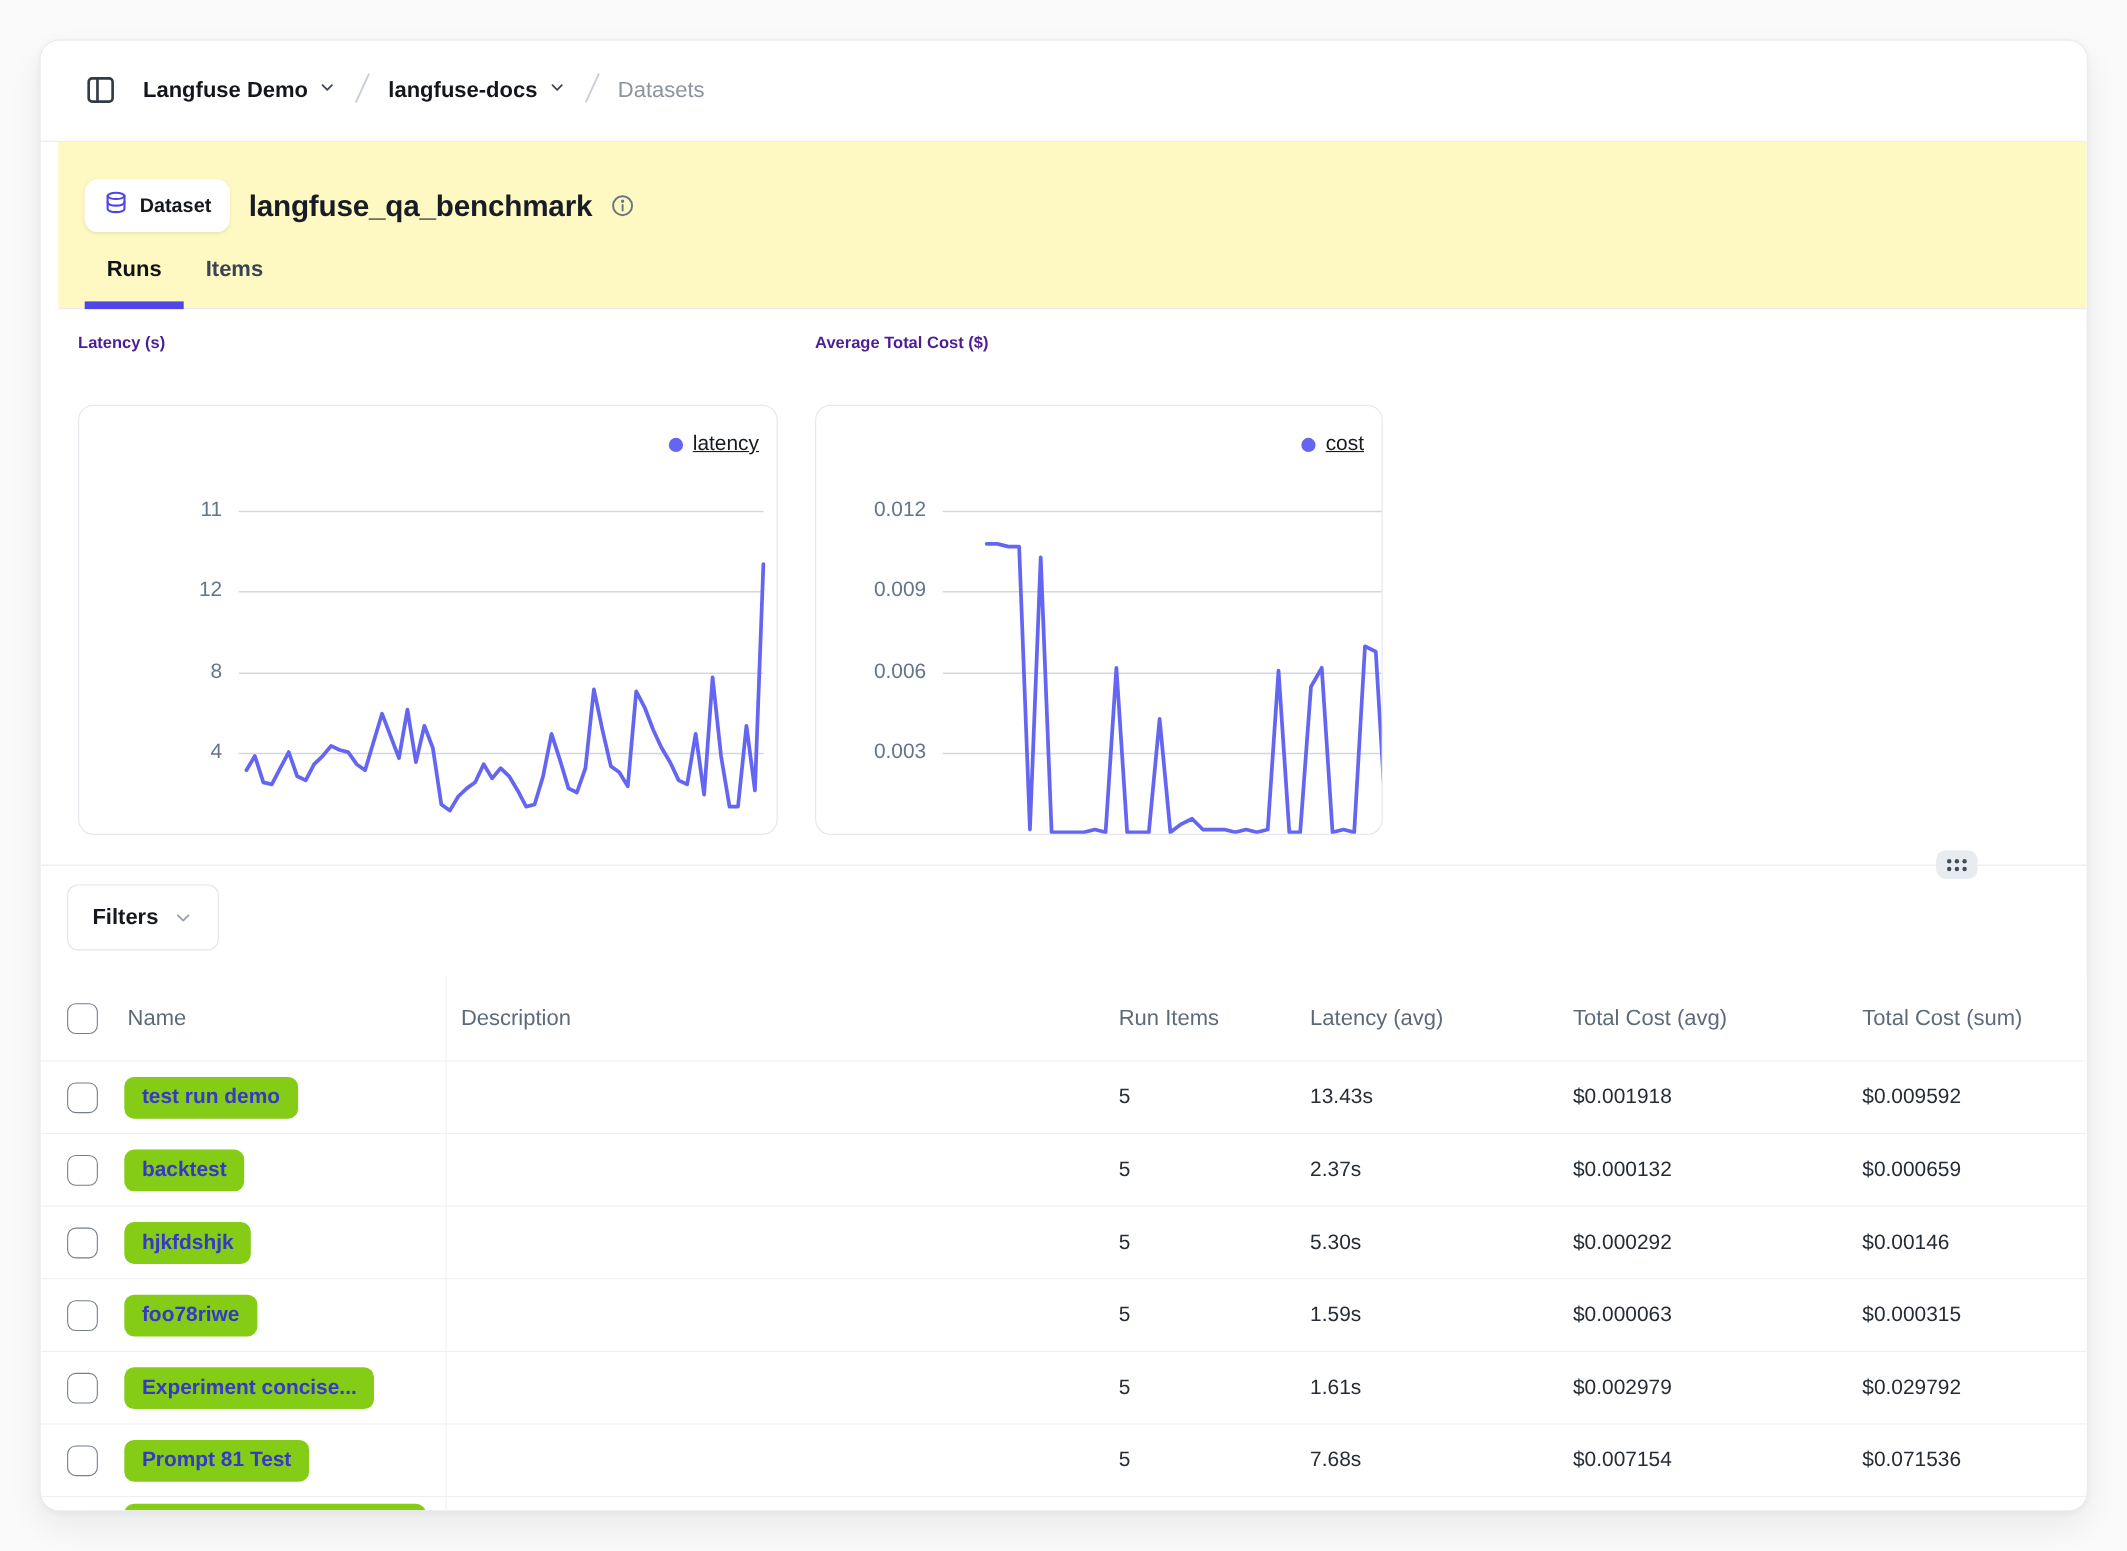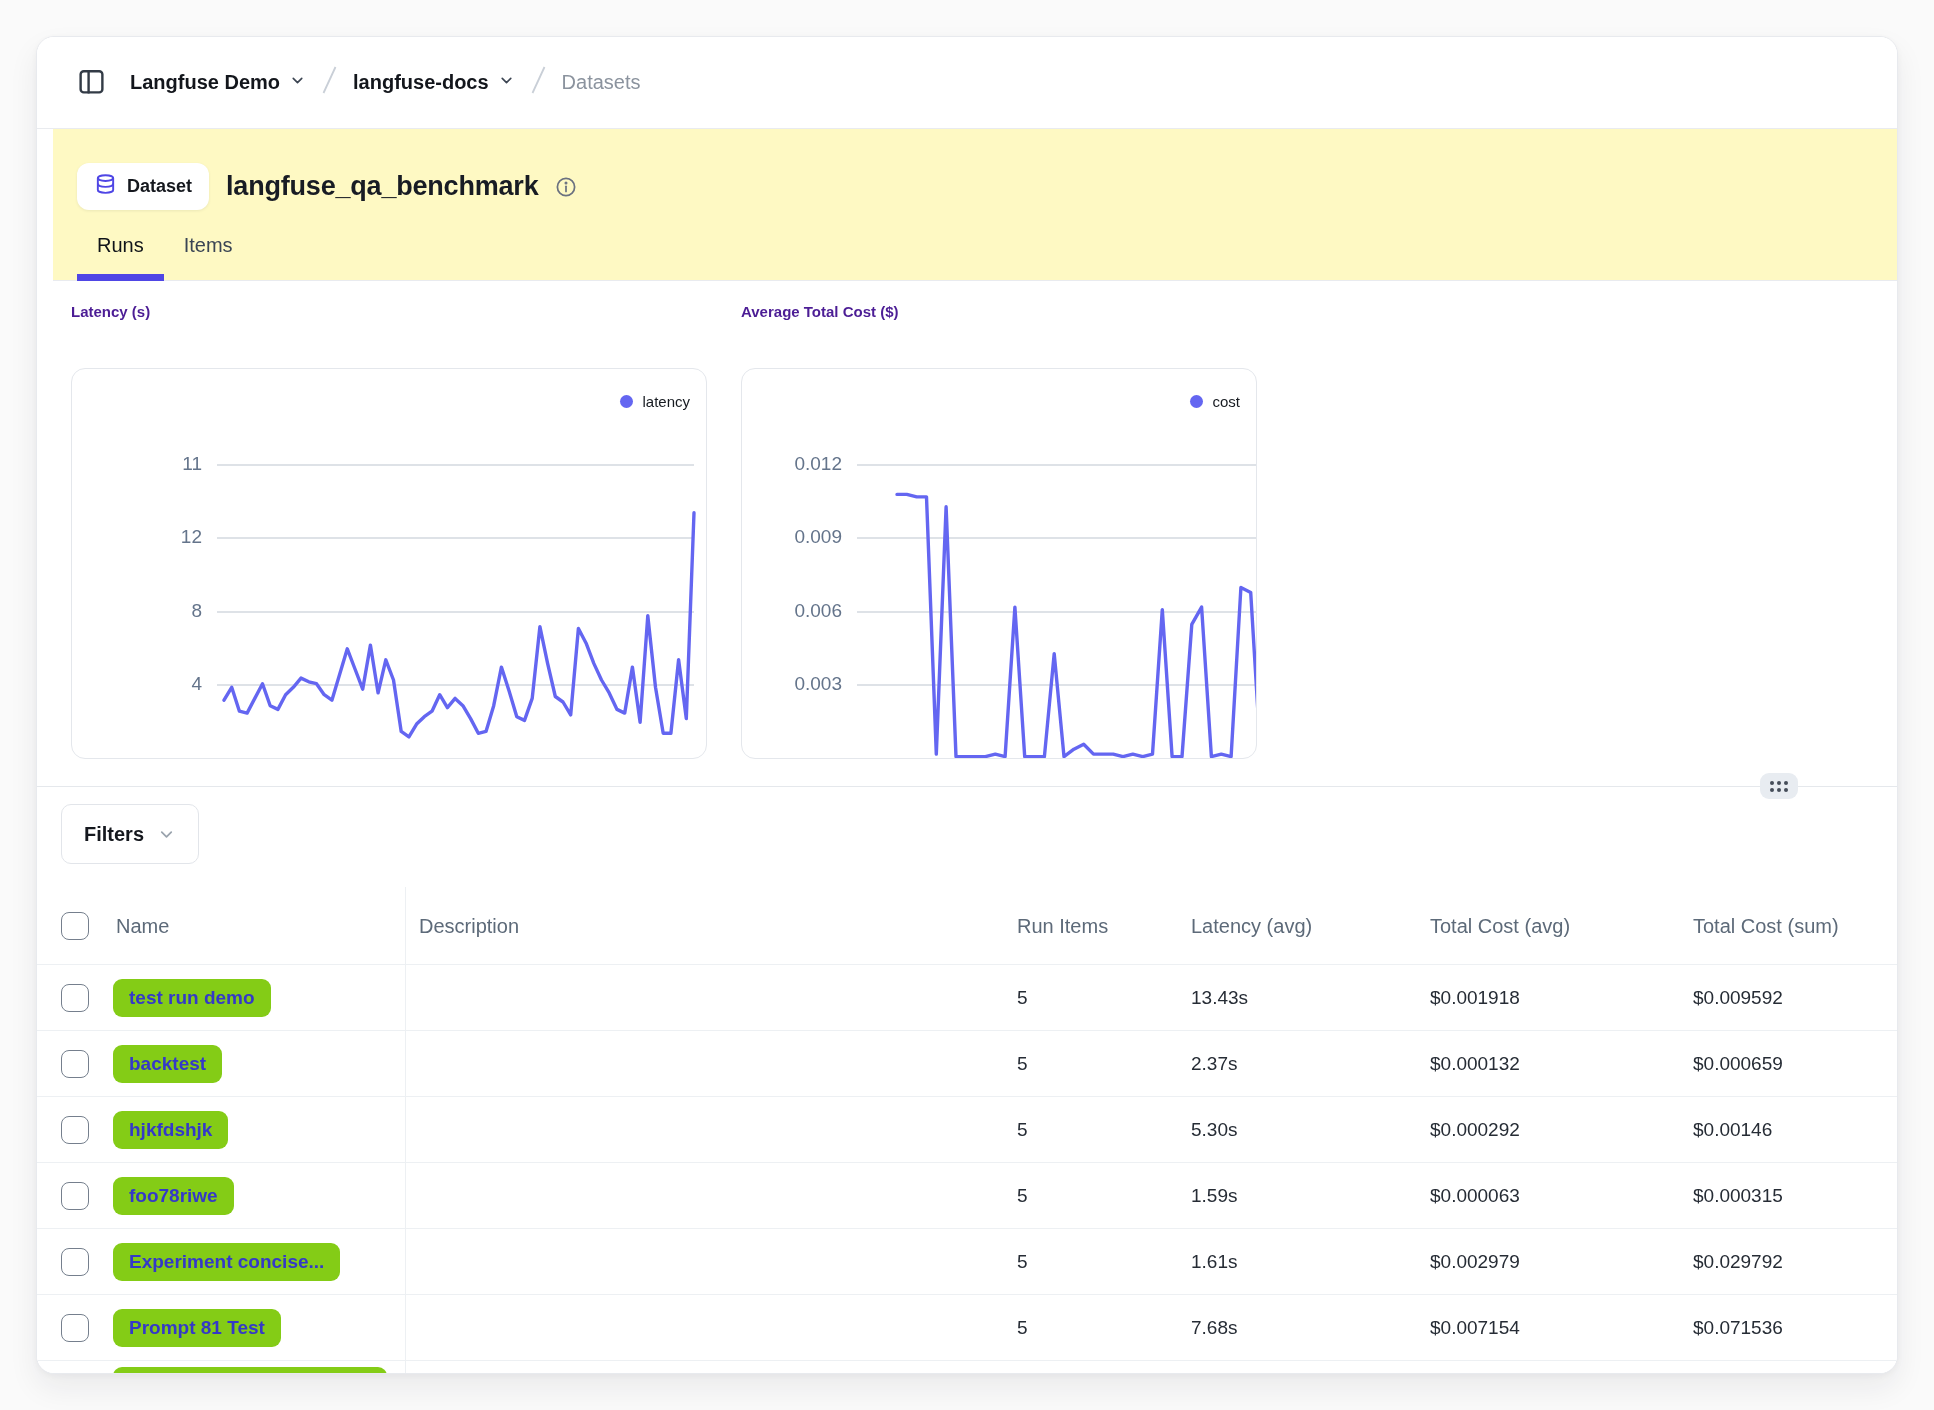--- a/index.html
+++ b/index.html
@@ -41,38 +41,38 @@
     background:#fef9c3;border-bottom:1px solid var(--border);
   }
   .title-row{position:absolute;left:24px;top:34px;display:flex;align-items:center;gap:17px;}
   .dataset-pill{
     display:flex;align-items:center;gap:10px;background:#fff;border-radius:12px;
     padding:10px 17px;box-shadow:0 1px 3px rgba(16,24,40,.08);
   }
   .dataset-pill .pill-lbl{font-size:18px;font-weight:700;color:#15181e;}
   .page-title{font-size:27px;font-weight:700;color:#181c24;letter-spacing:-.2px;}
   .tabs{position:absolute;left:24px;bottom:0;display:flex;}
-  .tab{position:relative;padding:0 20px 23px;font-size:20px;font-weight:400;color:#3a4554;cursor:pointer;}
+  .tab{position:relative;padding:0 20px 23px;font-size:20px;font-weight:700;color:#3a4554;cursor:pointer;}
   .tab.active{color:#101419;}
   .tab.active::after{
     content:"";position:absolute;left:0;right:0;bottom:-1px;height:7px;background:var(--underline);
   }
   
   .section-title{position:absolute;font-size:15px;font-weight:700;color:#4c1d95;}
   #chart-title-0{left:34px;top:266px;}
   #chart-title-1{left:704px;top:266px;}
   .chart-card{
     position:absolute;top:331px;height:391px;background:#fff;
     border:1px solid #e4e7ec;border-radius:14px;overflow:hidden;
   }
   #chart-0{left:34px;width:636px;}
   #chart-1{left:704px;width:516px;}
   .legend{position:absolute;top:24px;right:16px;display:flex;align-items:center;gap:9px;}
   .legend-dot{width:13px;height:13px;border-radius:50%;background:var(--accent);}
-  .legend-lbl{font-size:15px;font-weight:500;color:#171b21;}
+  .legend-lbl{font-size:19px;font-weight:500;color:#171b21;text-decoration:underline;}
   .tick{position:absolute;font-size:19px;color:#64748b;text-align:right;}
   .chart-svg{position:absolute;left:0;top:0;}
   
   .panel-divider{position:absolute;left:0;right:0;top:749px;height:1px;background:#e5e8ec;}
   .drag-handle{
     position:absolute;left:1723px;top:736px;width:38px;height:26px;border-radius:9px;
     background:#e8ecf1;display:flex;align-items:center;justify-content:center;cursor:pointer;
   }
   .dots{display:grid;grid-template-columns:repeat(3,4px);grid-template-rows:repeat(2,4px);gap:3px;}
   .dots i{width:4px;height:4px;border-radius:50%;background:#454d59;}

